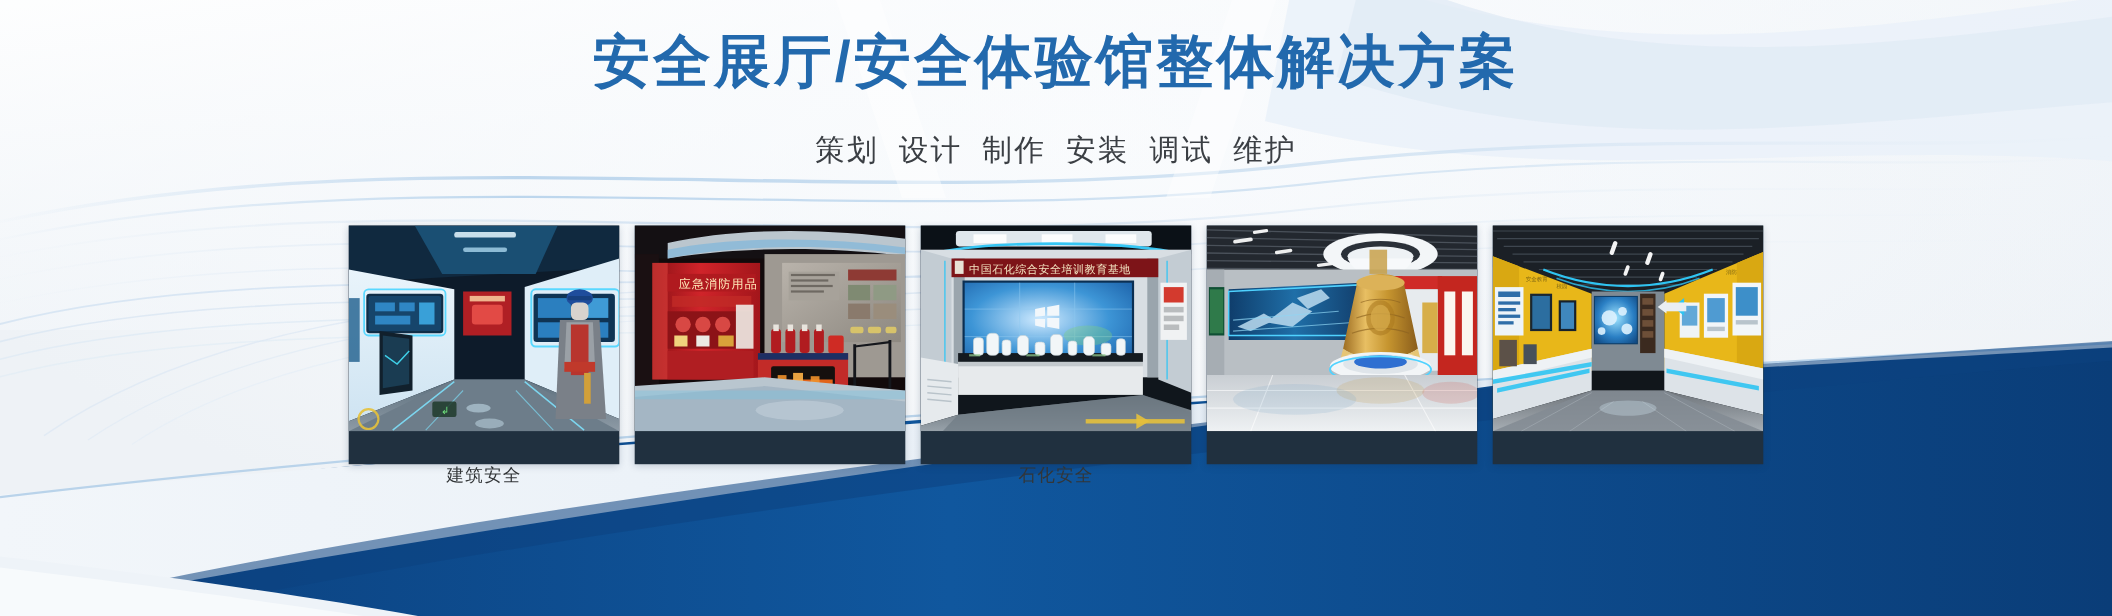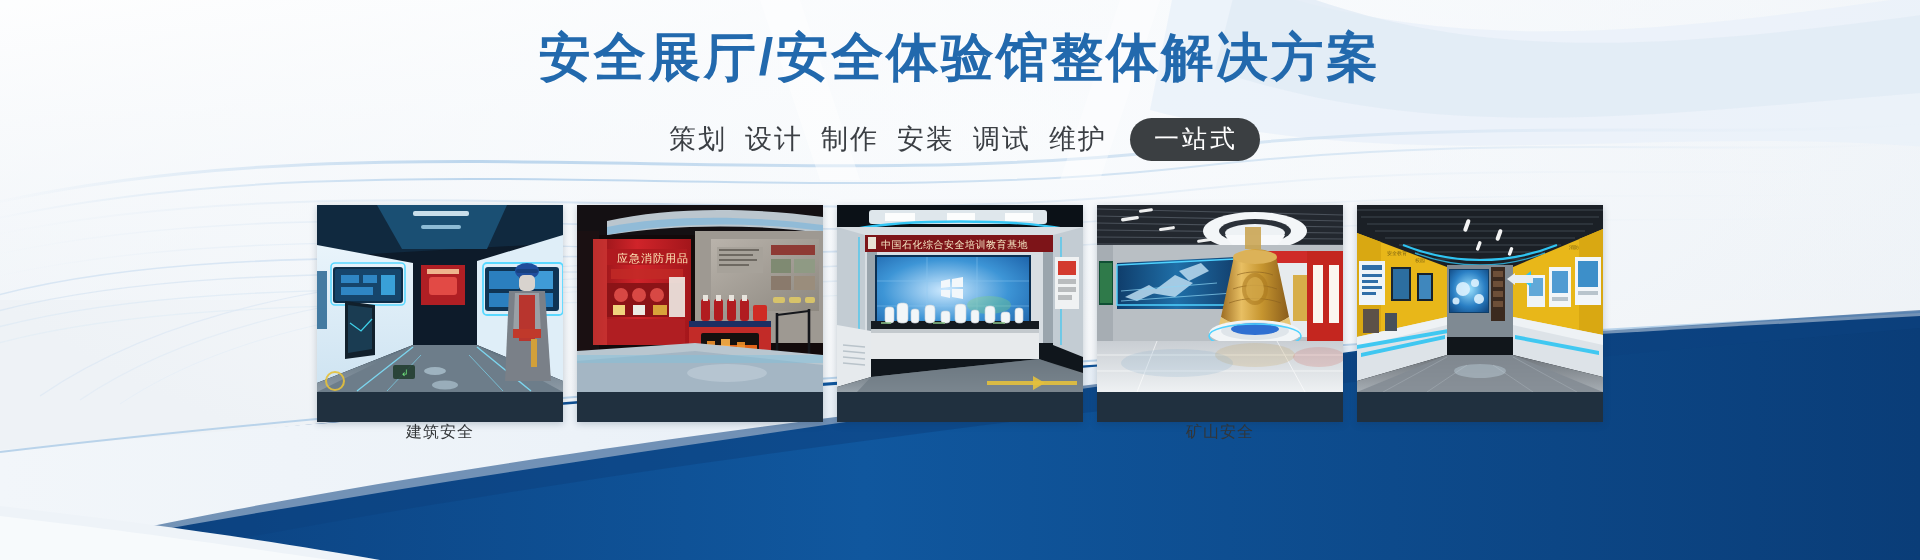--- a/index.html
+++ b/index.html
@@ -174,21 +174,20 @@
   </div>
 
   <div class="subline-wrap">
     <div class="subline">
       <span class="sub-word">策划</span>
       <span class="sub-word">设计</span>
       <span class="sub-word">制作</span>
       <span class="sub-word">安装</span>
       <span class="sub-word">调试</span>
       <span class="sub-word">维护</span>
-      <span class="sub-badge">一站式</span>
     </div>
   </div>
 
   <div class="gallery">
 
     <div class="card">
       <div class="thumb">
         <svg viewBox="0 0 246 187" preserveAspectRatio="none">
           <defs>
             <linearGradient id="c1floor" x1="0" y1="0" x2="0" y2="1">
@@ -442,20 +441,21 @@
             <line x1="6" y1="152" x2="28" y2="154"></line>
               <line x1="6" y1="158" x2="28" y2="160"></line>
           </g>
 
           <polygon points="0,182 34,172 202,154 246,168 246,187 0,187" fill="url(#c3fl)"></polygon>
           <polygon points="34,172 202,154 246,170 246,187 20,187" fill="#707c86" opacity=".75"></polygon>
           <rect x="150" y="176" width="90" height="4" fill="#e4c03c" opacity=".9"></rect>
           <polygon points="196,171 208,178 196,185" fill="#e4c03c" opacity=".9"></polygon>
         </svg>
       </div>
+      <div class="cap">石化安全</div>
     </div>
 
     <div class="card">
       <div class="thumb">
         <svg viewBox="0 0 246 187" preserveAspectRatio="none">
           <defs>
             <linearGradient id="c4bell" x1="0" y1="0" x2="1" y2="0">
               <stop offset="0%" stop-color="#9d6d22"></stop>
                 <stop offset="30%" stop-color="#e8bf63"></stop>
               <stop offset="60%" stop-color="#c6952f"></stop>
@@ -545,21 +545,20 @@
             <line x1="0" y1="150" x2="246" y2="150"></line>
               <line x1="0" y1="166" x2="246" y2="166"></line>
             <line x1="60" y1="136" x2="40" y2="187"></line>
               <line x1="180" y1="136" x2="208" y2="187"></line>
           </g>
           <ellipse cx="158" cy="150" rx="40" ry="12" fill="#c7a25c" opacity=".22"></ellipse>
           <ellipse cx="80" cy="158" rx="56" ry="14" fill="#7aa8c8" opacity=".18"></ellipse>
           <ellipse cx="222" cy="152" rx="26" ry="10" fill="#d05c52" opacity=".2"></ellipse>
         </svg>
       </div>
-      <div class="cap">矿山安全</div>
     </div>
 
     <div class="card">
       <div class="thumb">
         <svg viewBox="0 0 246 187" preserveAspectRatio="none">
           <defs>
             <linearGradient id="c5fl" x1="0" y1="0" x2="0" y2="1">
               <stop offset="0%" stop-color="#6e747a"></stop>
                 <stop offset="100%" stop-color="#a7aeb4"></stop>
             </linearGradient>

